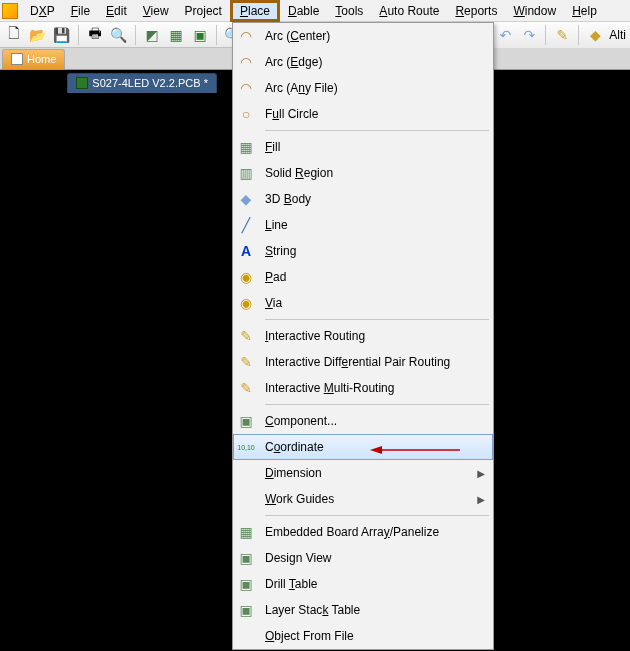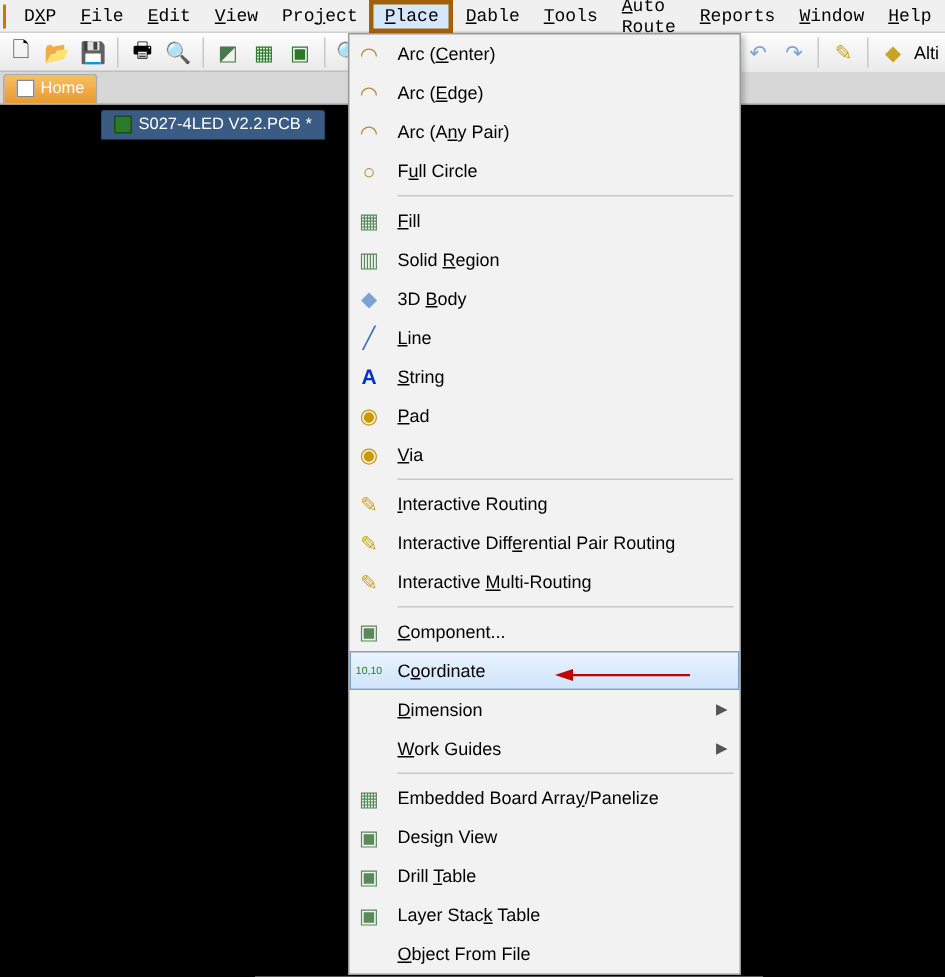--- a/index.html
+++ b/index.html
@@ -22,21 +22,20 @@
   }
   .app-icon {
     width: 16px; height: 16px;
     background: linear-gradient(135deg,#ffcc00,#ff9900);
     border: 1px solid #cc7700;
     margin-right: 4px;
   }
   .menu-item {
     padding: 2px 8px;
     cursor: default;
-    font-family: Liberation Mono, monospace;
   }
   .menu-item.open {
     background: #d4e7fb;
     border: 3px solid #a16207;
     padding: 1px 7px;
   }
   .mnemonic { text-decoration: underline; }
   .toolbar {
     display: flex;
     align-items: center;
@@ -200,21 +199,21 @@
     <div class="dd-item">
       <div class="dd-icon" style="color: rgb(181, 138, 58);">◠</div>
       <div class="dd-label"><span>Arc (</span><span class="mnemonic">C</span><span>enter)</span></div>
     </div>
     <div class="dd-item">
       <div class="dd-icon" style="color: rgb(181, 138, 58);">◠</div>
       <div class="dd-label"><span>Arc (</span><span class="mnemonic">E</span><span>dge)</span></div>
     </div>
     <div class="dd-item">
       <div class="dd-icon" style="color: rgb(181, 138, 58);">◠</div>
-      <div class="dd-label"><span>Arc (A</span><span class="mnemonic">n</span><span>y Pair)</span></div>
+      <div class="dd-label"><span>Arc (A</span><span class="mnemonic">n</span><span>y File)</span></div>
     </div>
     <div class="dd-item">
       <div class="dd-icon" style="color: rgb(181, 138, 58);">○</div>
       <div class="dd-label"><span>F</span><span class="mnemonic">u</span><span>ll Circle</span></div>
     </div>
     <div class="dd-sep"></div>
     <div class="dd-item">
       <div class="dd-icon" style="color: rgb(90, 138, 90);">▦</div>
       <div class="dd-label"><span></span><span class="mnemonic">F</span><span>ill</span></div>
     </div>

